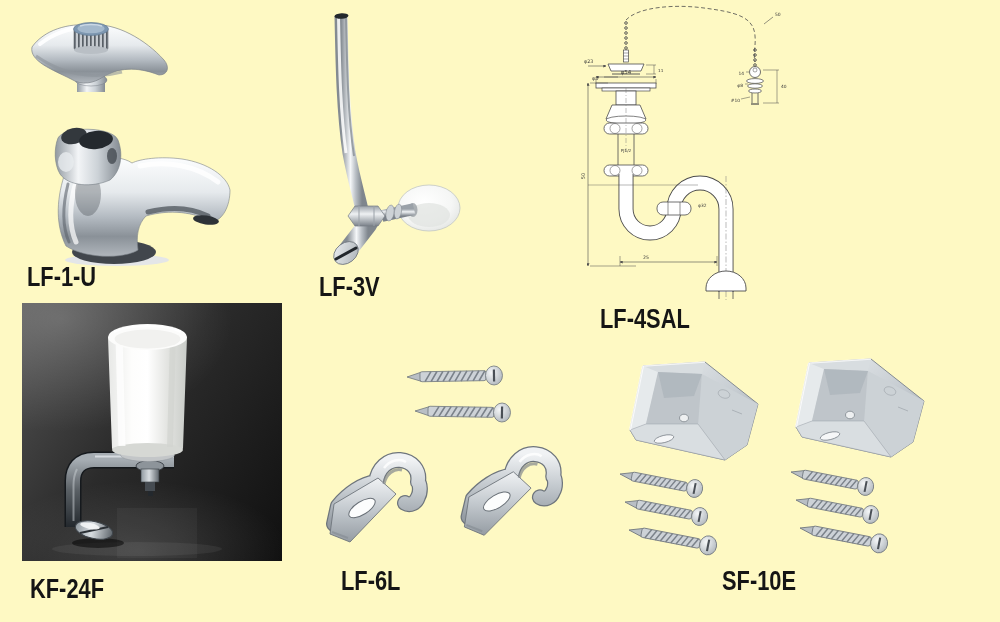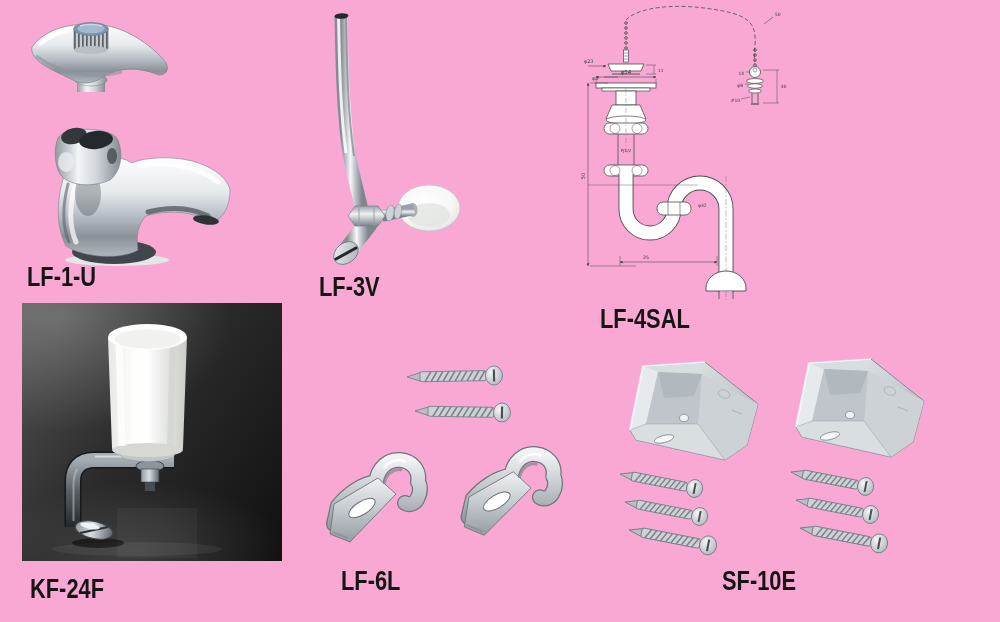--- a/index.html
+++ b/index.html
@@ -1,16 +1,16 @@
 <!DOCTYPE html>
 <html><head>
 <meta charset="utf-8">
 <style>
   html,body{margin:0;padding:0;background:#ffffff;}
-  .stage{position:relative;width:1000px;height:622px;background:#f9a8d4;overflow:hidden;
+  .stage{position:relative;width:1000px;height:622px;background:#fef9c3;overflow:hidden;
          font-family:"Liberation Sans",sans-serif;}
   .ph{position:absolute;}
   .code{position:absolute;font-family:"Liberation Sans",sans-serif;font-weight:700;
         font-size:28px;color:#151515;white-space:nowrap;transform:scaleX(.78);
         transform-origin:0 50%;letter-spacing:0px;}
   .darkbox{position:absolute;left:22px;top:303px;width:260px;height:258px;
     background:
       radial-gradient(120% 80% at 15% 6%, rgba(255,255,255,.20), rgba(255,255,255,0) 55%),
       radial-gradient(95% 45% at 45% 96%, rgba(255,255,255,.13), rgba(255,255,255,0) 60%),
       linear-gradient(125deg,#555555 0%,#2b2b2b 45%,#101010 100%);}

